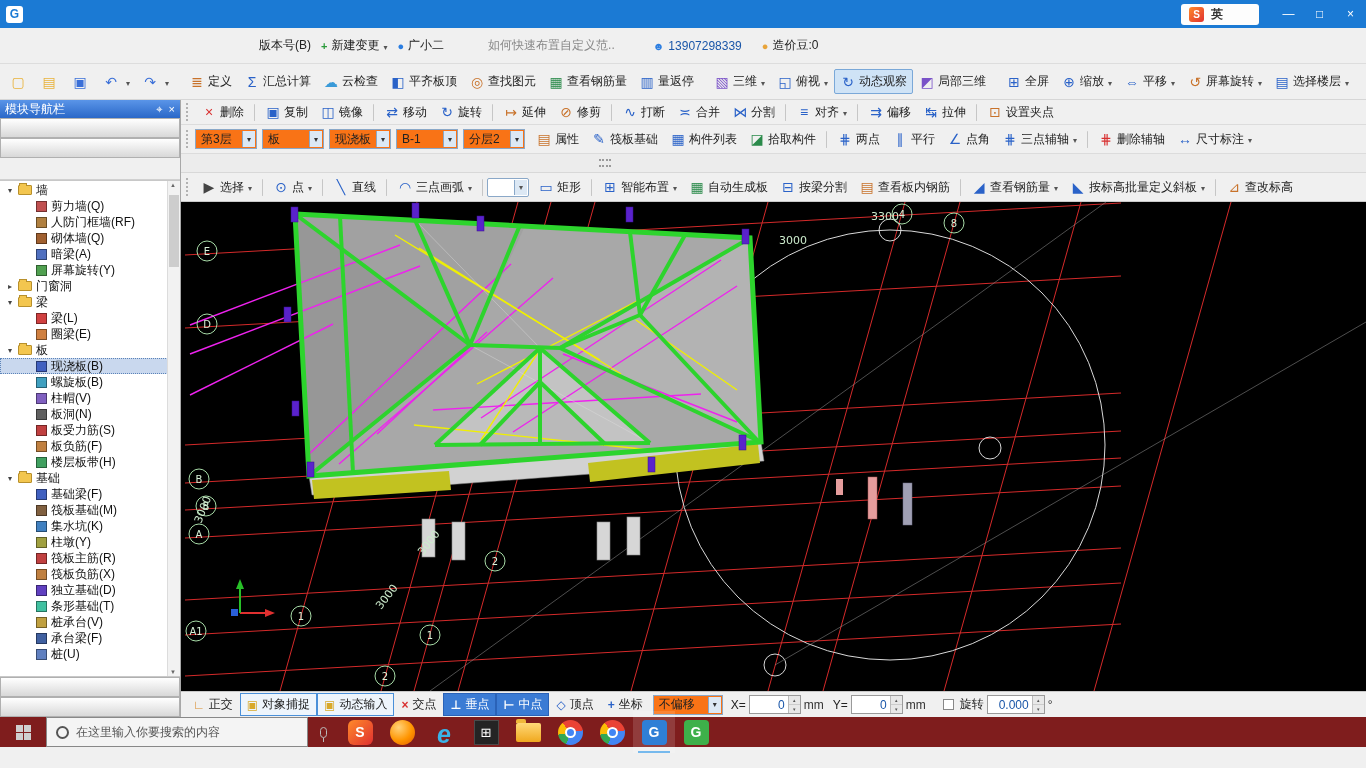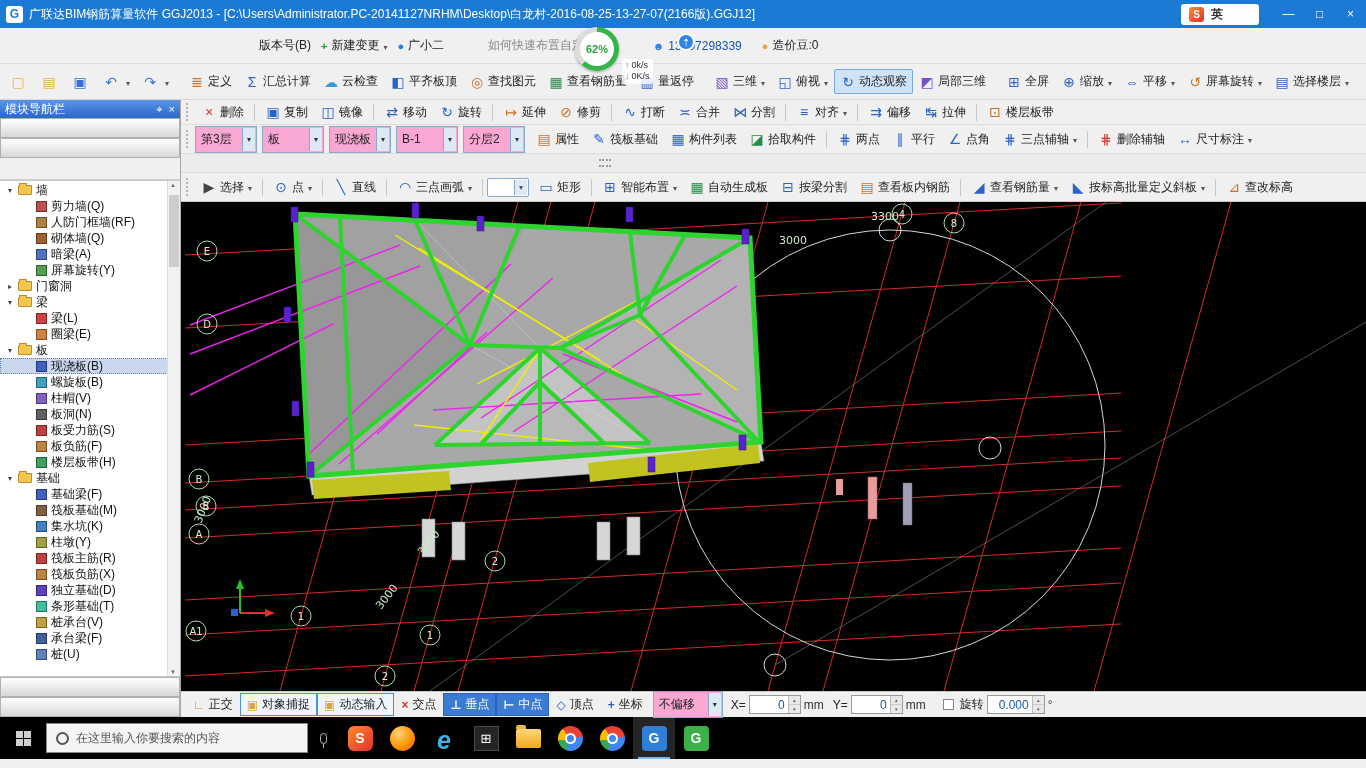--- a/index.html
+++ b/index.html
@@ -41,21 +41,21 @@
   .tbtn{display:flex;align-items:center;gap:3px;padding:3px 5px;border:1px solid transparent;border-radius:2px;color:#222}
   .tbtn .ic{font-size:14px;line-height:1;color:var(--ic,#2a62c8);width:16px;text-align:center}
   .tbtn .ca{display:none}
   .tbtn.caret .ca{display:inline-block;margin-left:1px}
   .tbtn.active{background:#cfe3f6;border-color:#7aa8d8}
   .tbtn.right{margin-left:auto;margin-right:10px}
   .tbtn.sep{padding:0;width:1px;height:17px;background:#c6c6c6;margin:0 4px;border:none}
   .tbtn.blankcombo{width:42px;height:19px;border:1px solid #8aa8c8;background:#fff;padding:0;position:relative;margin-right:3px}
   .tbtn.blankcombo .ca{display:grid;position:absolute;right:1px;top:1px;bottom:1px;width:13px;background:#dce8f4;border-left:1px solid #8aa8c8;place-items:center}
   .grip{width:4px;height:18px;border-left:2px dotted #b2b2b2;margin:0 5px 0 1px}
-  .combo{height:27px;border:1px solid #8aa8c8;background:#f9a8d4;display:flex;align-items:center;margin-right:5px;position:relative;padding:0 16px 0 5px;min-width:62px}
+  .combo{height:20px;border:1px solid #8aa8c8;background:#f97316;display:flex;align-items:center;margin-right:5px;position:relative;padding:0 16px 0 5px;min-width:62px}
   .combo .dd{position:absolute;right:1px;top:1px;bottom:1px;width:13px;background:#dce8f4;border-left:1px solid #8aa8c8;display:grid;place-items:center}
   .combo .dd::after{content:"▾";font-size:8px;color:#333}
   .dockgap{height:19px;background:#ececec;border-bottom:1px solid #d8d8d8;position:relative;flex:0 0 auto}
   .dock-grip{position:absolute;left:418px;top:5px;width:12px;height:8px;border-top:2px dotted #9a9a9a;border-bottom:2px dotted #9a9a9a}
 
   
   .workspace{display:flex;height:617px;flex:0 0 auto}
   .sidebar{width:181px;flex:0 0 auto;background:#f0f0f0;border-right:1px solid #a8a8a8;display:flex;flex-direction:column}
   .rightcol{width:1185px;display:flex;flex-direction:column}
   .navhdr{height:18px;background:linear-gradient(#5a95e8,#2a68c8);color:#fff;display:flex;align-items:center;padding:0 5px;font-size:12px;flex:0 0 auto}
@@ -100,21 +100,21 @@
   .cb{width:11px;height:11px;border:1px solid #888;background:#fff;margin:0 3px 0 8px}
   .unit{color:#333;margin-right:6px}
 
   
   .statusbar{height:24px;background:#f0f0f0;border-top:1px solid #cfcfcf;display:flex;align-items:stretch;font-size:12px;flex:0 0 auto}
   .coordcell{width:181px;background:#2a70cc;color:#fff;display:flex;align-items:center;padding-left:8px;flex:0 0 auto}
   .scell{border-right:1px solid #c6c6c6;padding:0 12px;display:flex;align-items:center;color:#222}
   .fps{margin-left:auto;padding-right:12px;display:flex;align-items:center;color:#111}
 
   
-  .taskbar{height:42px;background:#000000;display:flex;align-items:center;color:#eee;flex:0 0 auto}
+  .taskbar{height:30px;background:#7f1d1d;display:flex;align-items:center;color:#eee;flex:0 0 auto}
   .start{width:46px;height:42px;display:grid;place-items:center}
   .winlogo{display:grid;grid-template-columns:7px 7px;gap:1px}
   .winlogo span{width:7px;height:7px;background:#cfcfcf}
   .searchbox{width:262px;height:30px;background:#f4f4f4;border:1px solid #888;display:flex;align-items:center;gap:7px;padding:0 9px;color:#555;flex:0 0 auto}
   .cring{width:13px;height:13px;border:2px solid #555;border-radius:50%;flex:0 0 auto}
   .searchtxt{font-size:12px;white-space:nowrap;overflow:hidden}
   .mic{width:7px;height:11px;border:1px solid #bbb;border-radius:4px;position:relative;margin:0 12px}
   .mic::after{content:"";position:absolute;left:2px;bottom:-5px;width:1px;height:4px;background:#bbb}
   .apps{display:flex;align-items:center}
   .app{width:42px;height:42px;display:grid;place-items:center;position:relative}
@@ -150,21 +150,20 @@
   .speeds .dn{color:#3498db;margin-right:2px}
   .badge{position:absolute;left:102px;top:6px;width:18px;height:18px;border-radius:50%;background:#2f86e8;border:2px solid #fff;color:#fff;display:grid;place-items:center;font-size:10px}
 </style>
 </head>
 <body>
 
 <div class="screen">
 
   <div class="titlebar">
     <span class="appicon">G</span>
-    <span class="wtitle">广联达BIM钢筋算量软件 GGJ2013 - [C:\Users\Administrator.PC-20141127NRHM\Desktop\白龙村-2016-08-25-13-27-07(2166版).GGJ12]</span>
     <div class="imepill">
       <span class="slogo">S</span>
       <span class="lang">英</span>
       <span style="display:flex;gap:7px">
 
       <span class="tool"></span>
           <span class="tool"></span>
           <span class="tool"></span>
           <span class="tool"></span>
         </span>
@@ -713,21 +712,21 @@
             </div>
 
             <div class="tbtn sep">
               
               
               
             </div>
 
             <div class="tbtn" style="--ic: #c8722a;">
               <span class="ic">⊡</span>
-              <span class="lb">楼层板带</span>
+              <span class="lb">设置夹点</span>
 
             </div>
           </div>
       </div>
 
       <div class="toolbar tb3">
         <span class="grip"></span>
         <div class="combos">
 
             <div class="combo">
@@ -1264,26 +1263,14 @@
         <div class="app ggj active">
           <span class="appico">G</span>
         </div>
 
         <div class="app greenapp">
           <span class="appico">G</span>
         </div>
       </div>
   </div>
 
-  <div class="overlay62">
-    <div class="ring">
-        <span>62%</span>
-      </div>
-    <div class="speeds">
-      <div><span class="up">↑</span><span>0k/s</span></div>
-      <div><span class="dn">↓</span><span>0K/s</span></div>
-    </div>
-    <div class="badge">
-        <span>⇡</span>
-      </div>
-  </div>
 
 </div>
 
 </body></html>

